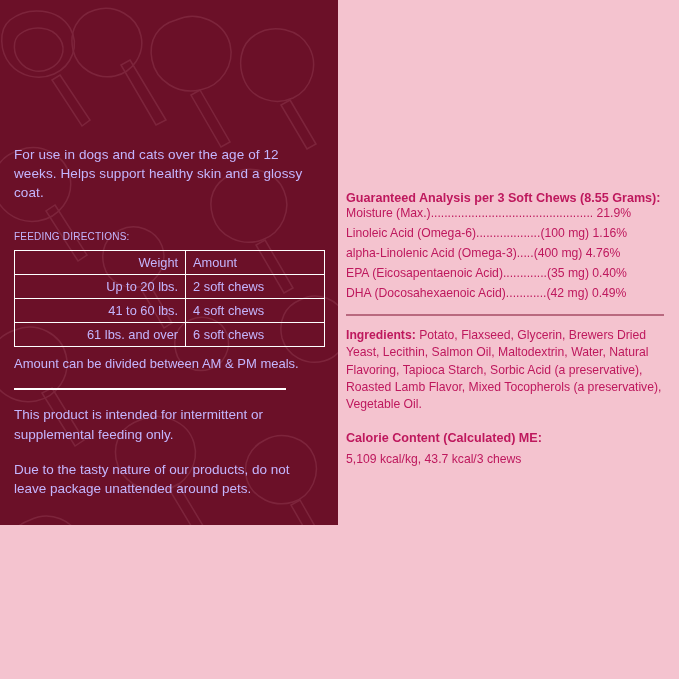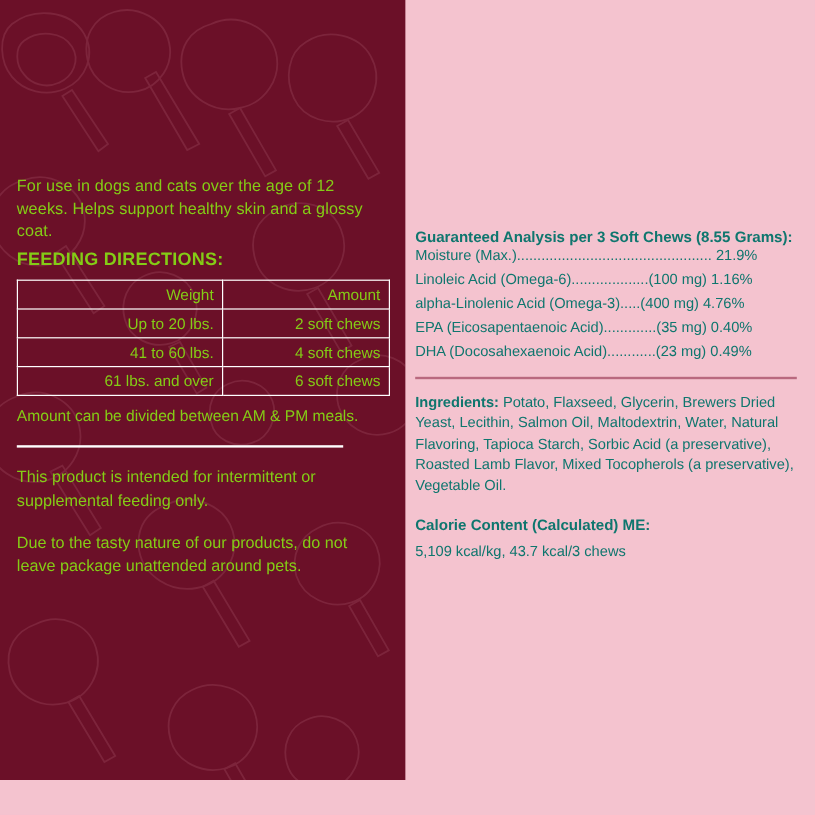--- a/index.html
+++ b/index.html
@@ -16,65 +16,65 @@
   .page {
     position: relative;
     width: 679px;
     height: 679px;
     display: flex;
   }
   
   .left-panel {
     position: relative;
     width: 338px;
-    height: 650px;
+    height: 525px;
     background: #6b1028;
-    color: #84cc16;
+    color: #c4b5fd;
     overflow: hidden;
     flex: 0 0 338px;
   }
   .left-bg {
     position: absolute;
     inset: 0;
     opacity: 0.22;
   }
   .left-content {
     position: relative;
     z-index: 2;
     padding: 0 14px;
   }
   .intro-text {
     font-size: 13.5px;
     line-height: 1.42;
     margin-top: 145px;
     letter-spacing: .1px;
   }
   .feeding-title {
-    font-size: 15px;
-    font-weight: bold;
-    margin-top: 6px;
+    font-size: 10px;
+    font-weight: normal;
+    margin-top: 29px;
     margin-bottom: 8px;
     letter-spacing: .2px;
   }
   table.feeding {
     border-collapse: collapse;
     width: 311px;
     font-size: 12.8px;
   }
   table.feeding th,
   table.feeding td {
     border: 1px solid #ffffff;
     padding: 3.5px 7px;
     text-align: right;
     font-weight: normal;
     line-height: 1.25;
   }
   table.feeding th.amount-h,
   table.feeding td.amount-c {
-    text-align: right;
+    text-align: left;
   }
   table.feeding th {
     font-weight: normal;
   }
   .amount-note {
     font-size: 13px;
     margin-top: 9px;
   }
   .divider {
     width: 272px;
@@ -86,21 +86,21 @@
     font-size: 13.5px;
     line-height: 1.42;
     margin-bottom: 16px;
   }
   
   .right-panel {
     position: relative;
     width: 341px;
     height: 679px;
     background: #f4c3cf;
-    color: #0f766e;
+    color: #be185d;
     flex: 0 0 341px;
   }
   .right-inner {
     position: relative;
     padding: 0 14px 0 8px;
   }
   .ga-title {
     font-size: 12.6px;
     font-weight: bold;
     margin-top: 190px;
@@ -222,21 +222,21 @@
   <div class="right-panel">
     <div class="right-inner">
 
       <div class="ga-title">Guaranteed Analysis per 3 Soft Chews (8.55 Grams):</div>
 
       <div class="ga-list">
         <div class="ga-row">Moisture (Max.)................................................  21.9%</div>
         <div class="ga-row">Linoleic Acid (Omega-6)...................(100 mg) 1.16%</div>
         <div class="ga-row">alpha-Linolenic Acid (Omega-3).....(400 mg) 4.76%</div>
         <div class="ga-row">EPA (Eicosapentaenoic Acid).............(35 mg) 0.40%</div>
-        <div class="ga-row">DHA (Docosahexaenoic Acid)............(23 mg) 0.49%</div>
+        <div class="ga-row">DHA (Docosahexaenoic Acid)............(42 mg) 0.49%</div>
       </div>
 
       <div class="rule"></div>
 
       <div class="ingredients"><b>Ingredients:</b><span> Potato, Flaxseed, Glycerin, Brewers Dried Yeast, Lecithin, Salmon Oil, Maltodextrin, Water, Natural Flavoring, Tapioca Starch, Sorbic Acid (a preservative), Roasted Lamb Flavor, Mixed Tocopherols (a preservative), Vegetable Oil.</span></div>
 
       <div class="cal-title">Calorie Content (Calculated) ME:</div>
       <div class="cal-val">5,109 kcal/kg, 43.7 kcal/3 chews</div>
     </div>
   </div>

